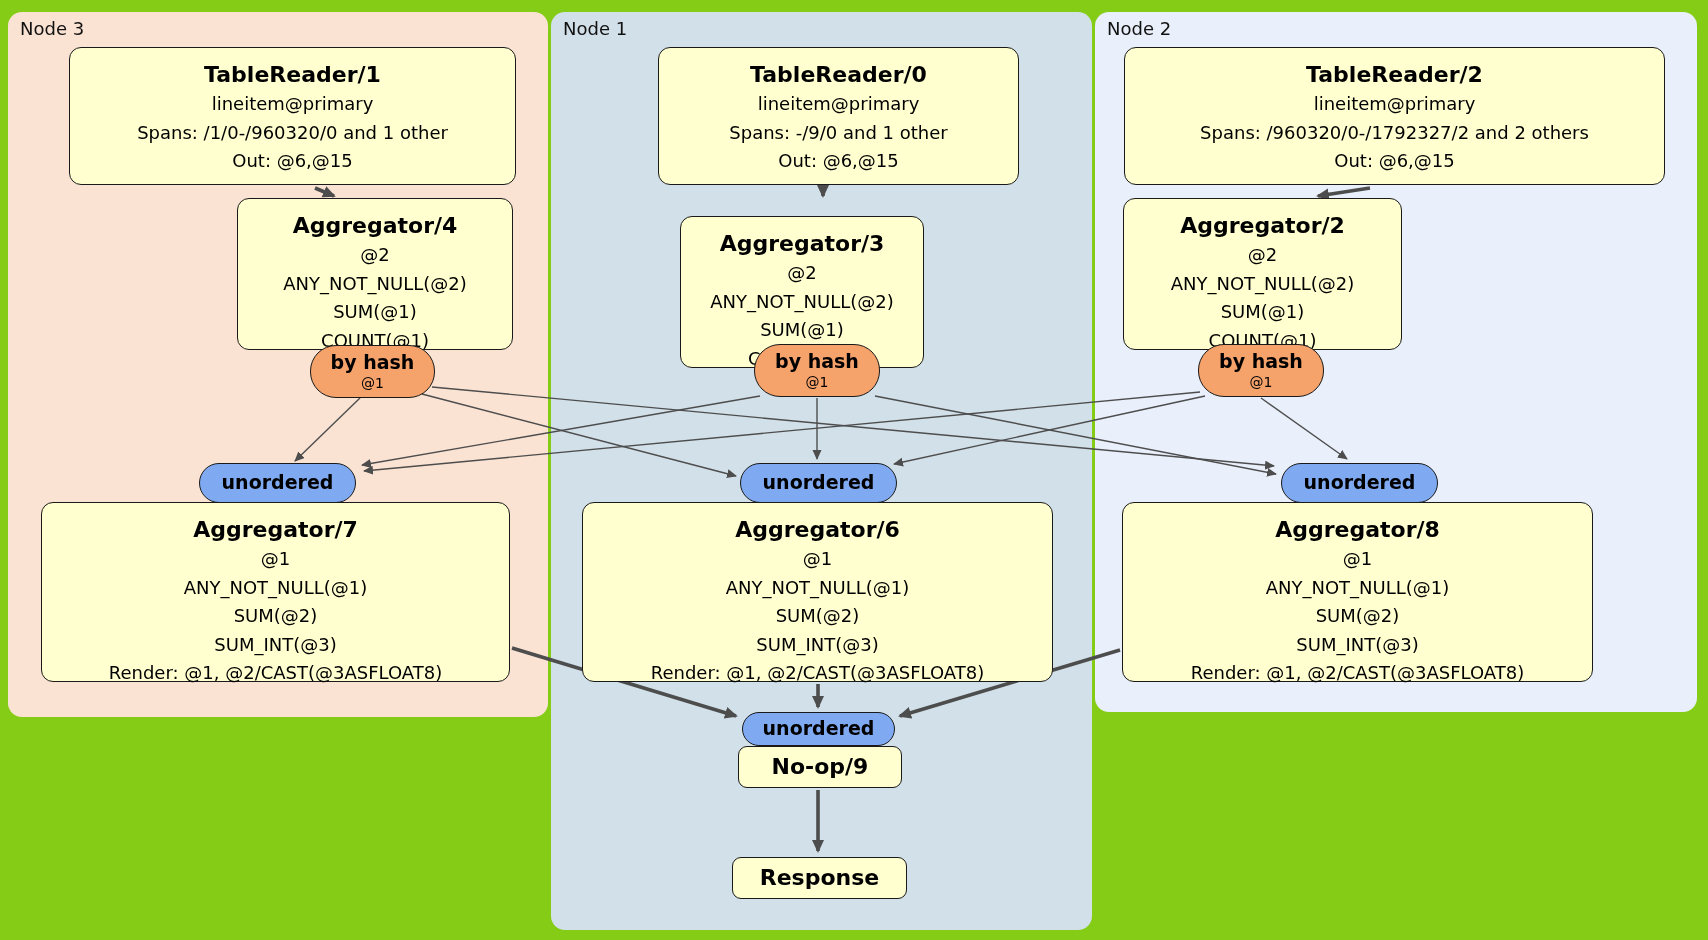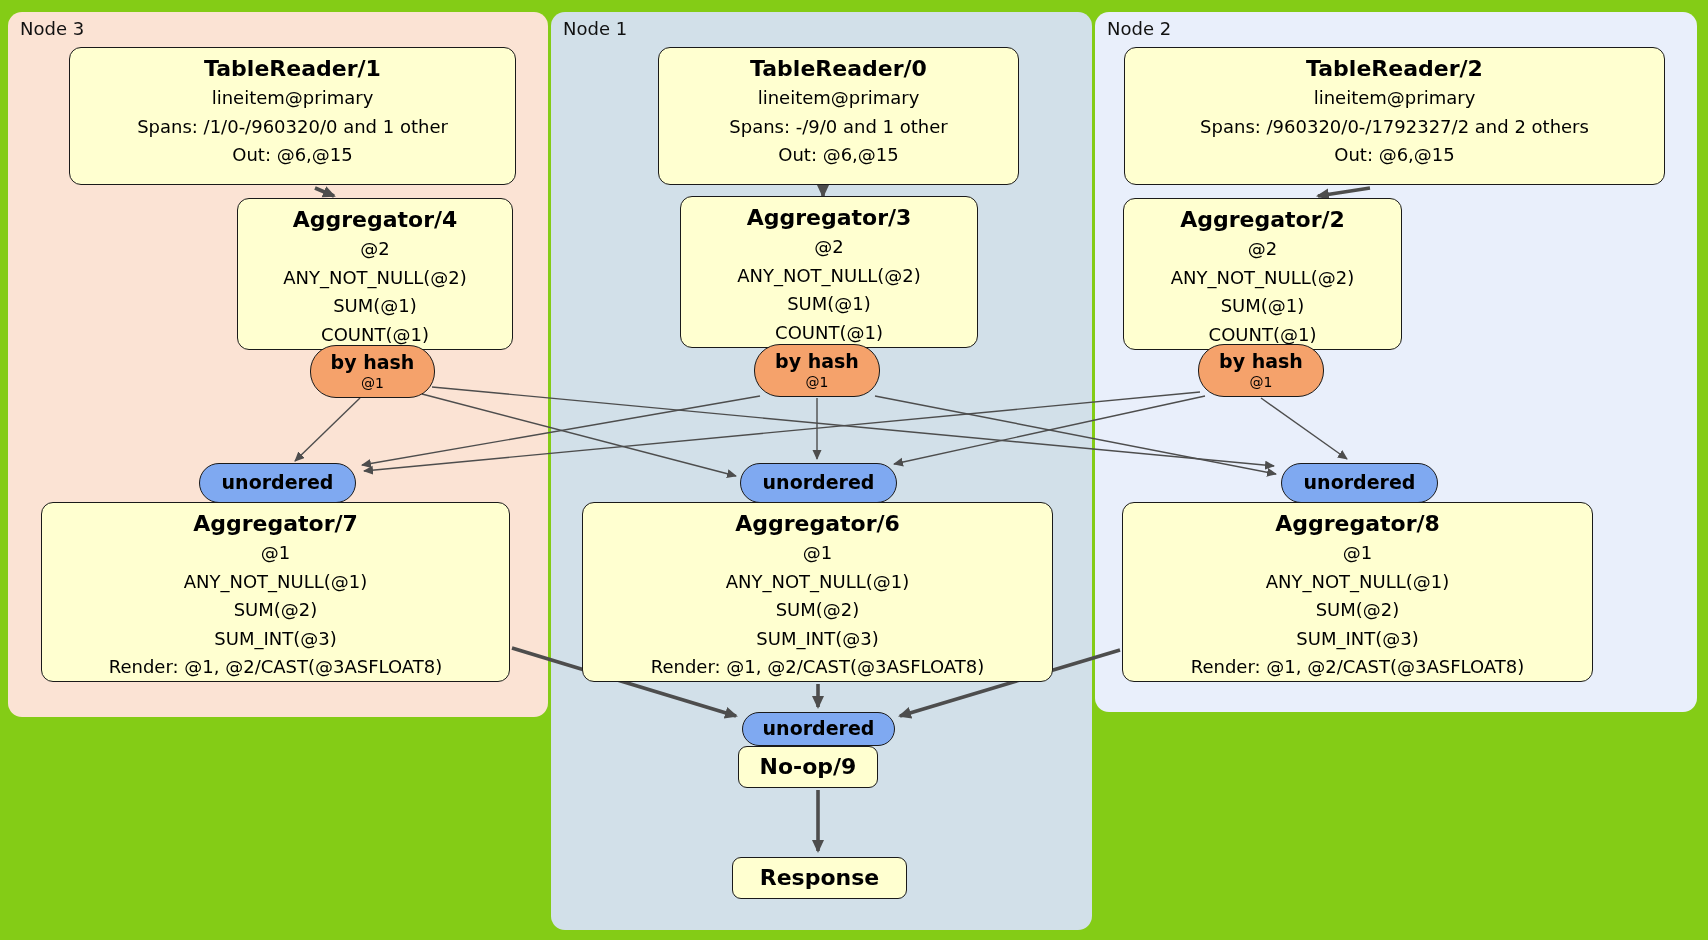--- a/index.html
+++ b/index.html
@@ -4,21 +4,21 @@
 <style>
   html,body{margin:0;padding:0;background:#ffffff;}
   #canvas{position:relative;width:1708px;height:940px;background:#84cc16;overflow:hidden;
           font-family:"DejaVu Sans","Liberation Sans",sans-serif;color:#000;}
   .region{position:absolute;border-radius:14px;}
   .region-label{position:absolute;top:6px;left:12px;font-size:18px;color:#111;}
   #region-node3{background:var(--node3_bg);}
   #region-node1{background:var(--node1_bg);}
   #region-node2{background:var(--node2_bg);}
   .pbox{position:absolute;background:var(--box_bg);border:1.6px solid var(--line_border);
-        border-radius:12px;text-align:center;box-sizing:border-box;padding-top:5px;}
+        border-radius:12px;text-align:center;box-sizing:border-box;padding-top:11px;}
   .pbox .title{font-size:22px;font-weight:bold;line-height:31px;white-space:nowrap;}
   .pbox .ln{font-size:18px;line-height:28.5px;white-space:nowrap;}
   .pbox.small{padding-top:0;}
   .pbox.small .title{line-height:40px;}
   .oval{position:absolute;box-sizing:border-box;border:1.6px solid var(--line_border);
         text-align:center;}
   .hash{background:var(--hash_bg);border-radius:26px;padding-top:4px;}
   .hash .hl{font-size:19px;font-weight:bold;line-height:25px;}
   .hash .hs{font-size:14px;line-height:17px;}
   .unord{background:var(--unordered_bg);border-radius:20px;font-size:19px;font-weight:bold;
@@ -92,21 +92,21 @@
     <div class="ln">Out: @6,@15</div>
   </div>
 
   <div class="pbox" style="left:237px;top:198px;width:276px;height:152px;">
     <div class="title">Aggregator/4</div>
     <div class="ln">@2</div>
     <div class="ln">ANY_NOT_NULL(@2)</div>
     <div class="ln">SUM(@1)</div>
     <div class="ln">COUNT(@1)</div>
   </div>
-  <div class="pbox" style="left:680px;top:196px;width:298px;height:152px;">
+  <div class="pbox" style="left:680px;top:216px;width:244px;height:152px;">
     <div class="title">Aggregator/3</div>
     <div class="ln">@2</div>
     <div class="ln">ANY_NOT_NULL(@2)</div>
     <div class="ln">SUM(@1)</div>
     <div class="ln">COUNT(@1)</div>
   </div>
   <div class="pbox" style="left:1123px;top:198px;width:279px;height:152px;">
     <div class="title">Aggregator/2</div>
     <div class="ln">@2</div>
     <div class="ln">ANY_NOT_NULL(@2)</div>
@@ -150,20 +150,20 @@
   <div class="pbox" style="left:1122px;top:502px;width:471px;height:180px;">
     <div class="title">Aggregator/8</div>
     <div class="ln">@1</div>
     <div class="ln">ANY_NOT_NULL(@1)</div>
     <div class="ln">SUM(@2)</div>
     <div class="ln">SUM_INT(@3)</div>
     <div class="ln">Render: @1, @2/CAST(@3ASFLOAT8)</div>
   </div>
 
   <div class="oval unord" style="left:742px;top:712px;width:153px;height:34px;line-height:30px;"><span>unordered</span></div>
-  <div class="pbox small" style="left:738px;top:746px;width:140px;height:42px;border-radius:9px;">
+  <div class="pbox small" style="left:738px;top:746px;width:164px;height:42px;border-radius:9px;">
     <div class="title">No-op/9</div>
   </div>
   <div class="pbox small" style="left:732px;top:857px;width:175px;height:42px;border-radius:9px;">
     <div class="title">Response</div>
   </div>
 
 </div>
 
 </body></html>

